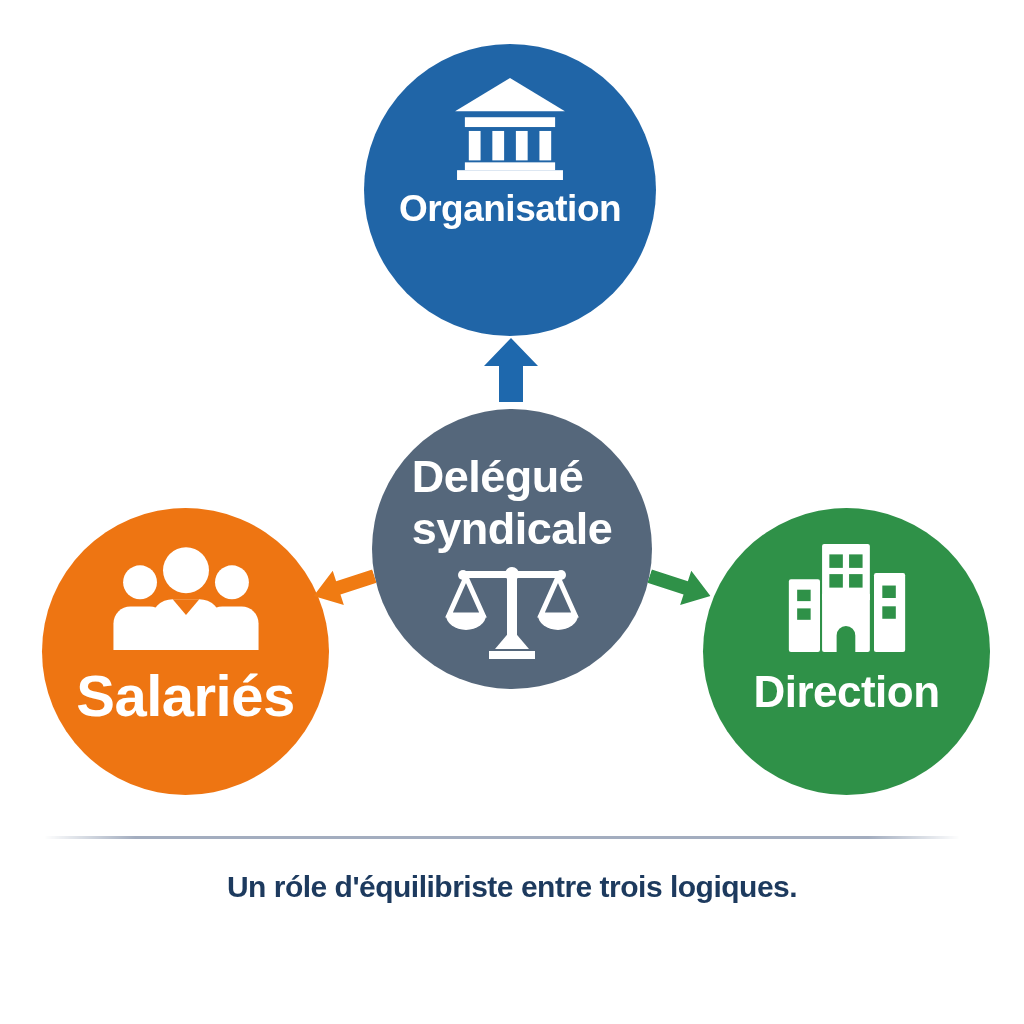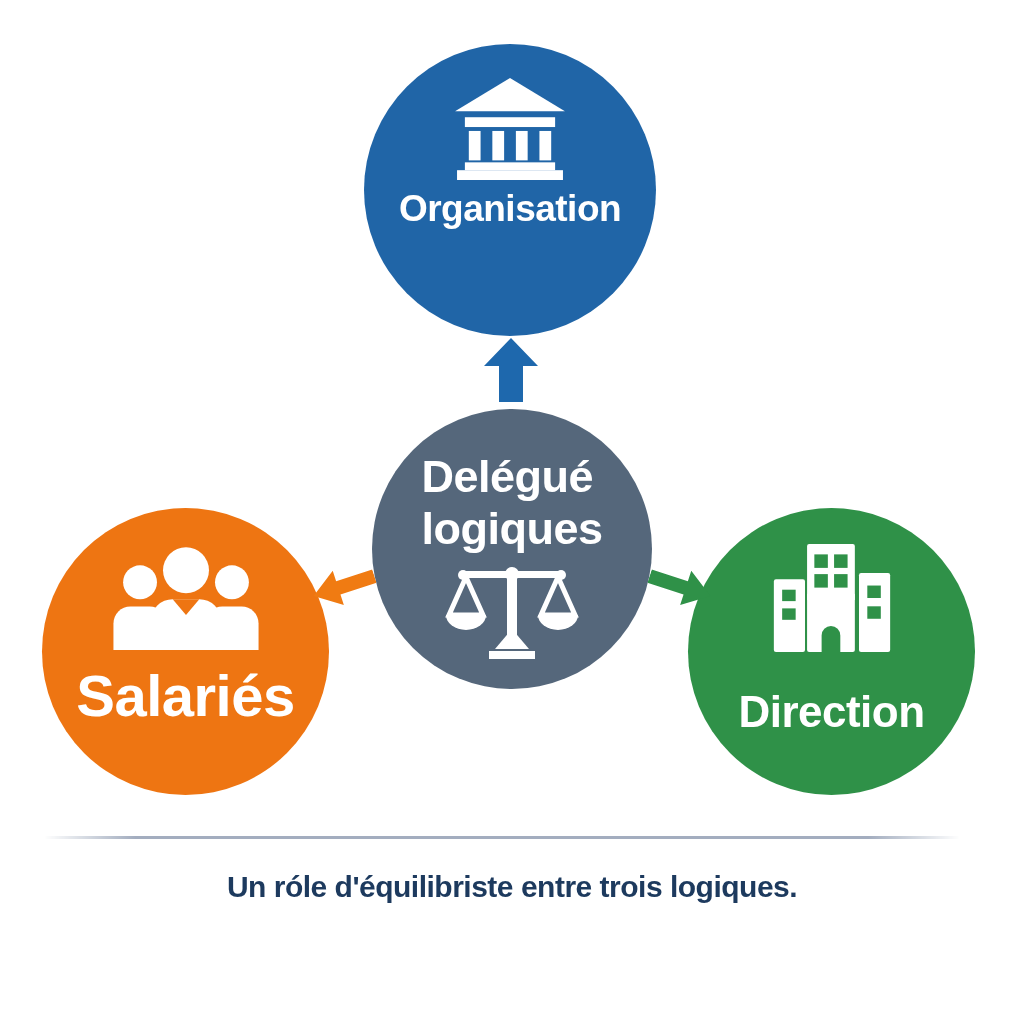--- a/index.html
+++ b/index.html
@@ -14,21 +14,21 @@
     display:flex;flex-direction:column;align-items:center;
     color:#ffffff;box-sizing:border-box;
   }
   .circle .label{font-weight:700;letter-spacing:-0.5px;line-height:1.16;}
   .node-top{left:364px;top:44px;width:292px;height:292px;padding-top:34px;}
   .node-top .label{font-size:37px;margin-top:8px;}
   .node-center{left:372px;top:409px;width:280px;height:280px;padding-top:42px;}
   .node-center .label{font-size:45px;}
   .node-left{left:42px;top:508px;width:287px;height:287px;padding-top:38px;}
   .node-left .label{font-size:58px;margin-top:12px;}
-  .node-right{left:688px;top:508px;width:287px;height:287px;padding-top:36px;gap:20px;}
+  .node-right{left:703px;top:508px;width:287px;height:287px;padding-top:36px;}
   .node-right .label{font-size:44px;margin-top:14px;}
   .arrow{position:absolute;}
   .arrow-left{transform:rotate(-18deg);}
   .arrow-right{transform:rotate(18deg);}
   .divider{
     position:absolute;left:44px;top:836px;width:916px;height:3px;
     -webkit-mask-image:linear-gradient(90deg,transparent,#000 10%,#000 90%,transparent);
     mask-image:linear-gradient(90deg,transparent,#000 10%,#000 90%,transparent);
   }
   .caption{
@@ -56,21 +56,21 @@
       </svg>
     </span>
     <div class="label">
       <div>Organisation</div>
     </div>
   </div>
 
   <div class="circle node-center" style="background-color: rgb(85, 103, 123);">
     <div class="label">
       <div>Delégué</div>
-      <div>logiques</div>
+      <div>syndicale</div>
     </div>
     <span style="margin-top:6px;">
       <svg width="134" height="100" viewBox="0 0 134 100">
         <g fill="none" stroke="#ffffff" stroke-width="5">
           <polygon points="21,16 4,54 38,54"></polygon>
           <polygon points="113,16 96,54 130,54"></polygon>
         </g>
         <path d="M1,54 A20,15 0 0 0 41,54 Z" fill="#ffffff"></path>
         <path d="M93,54 A20,15 0 0 0 133,54 Z" fill="#ffffff"></path>
         <rect x="14" y="10" width="106" height="7" rx="3" fill="#ffffff"></rect>

